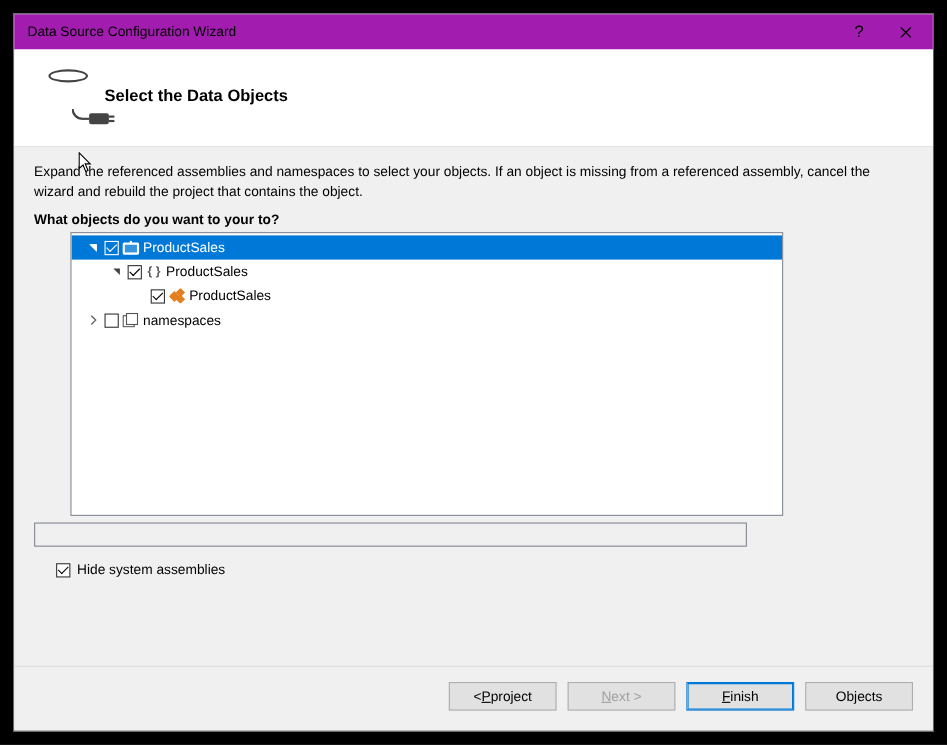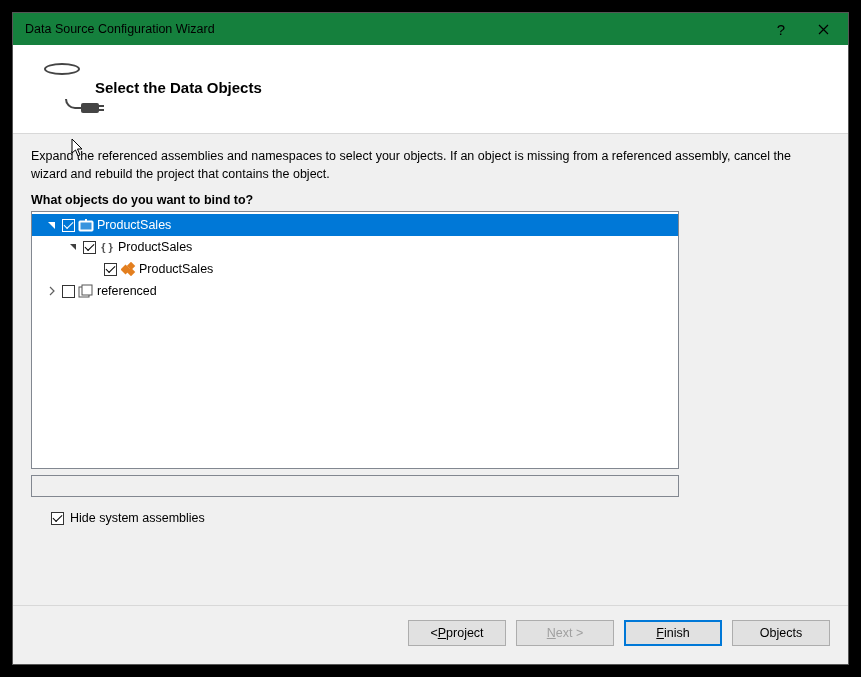--- a/index.html
+++ b/index.html
@@ -23,21 +23,21 @@
       border: 1px solid #555;
       display: flex;
       flex-direction: column;
     }
     
     .titlebar {
       display: flex;
       align-items: center;
       height: 32px;
       padding: 0 4px 0 12px;
-      background: #15803d;
+      background: #a21caf;
       color: #000;
     }
     .titlebar .title {
       flex: 1;
       font-size: 12.5px;
     }
     .titlebar .tbtn {
       width: 42px; height: 32px;
       display: flex; align-items: center; justify-content: center;
       color: #000;
@@ -133,20 +133,21 @@
       gap: 14px;
       margin-bottom: 6px;
     }
     .tree-box {
       border: 1px solid #828790;
       background: #fff;
       width: 648px;
       height: 258px;
       overflow: auto;
       padding: 2px 0;
+      margin-left: 33px;
     }
     .side-col {
       display: flex;
       flex-direction: column;
       align-items: flex-start;
     }
     .btn {
       height: 26px;
       min-width: 92px;
       padding: 0 12px;
@@ -290,21 +291,21 @@
       </div>
       <div class="header-title">Select the Data Objects</div>
     </div>
 
     <div class="body-area">
       <svg class="cursor" width="14" height="20" viewBox="0 0 14 20">
         <path d="M1 1 L1 15 L4.5 12 L7 18 L9 17 L6.5 11 L11 11 Z" fill="#fff" stroke="#000" stroke-width="1"></path>
       </svg>
 
       <div class="instructions">Expand the referenced assemblies and namespaces to select your objects. If an object is missing from a referenced assembly, cancel the wizard and rebuild the project that contains the object.</div>
-      <div class="question-label">What objects do you want to bind to?</div>
+      <div class="question-label">What objects do you want to your to?</div>
 
       <div class="mid-row">
         <div class="tree-box">
 
           <div class="tree-row selected">
             <span class="half-indent"></span>
             <span class="expander">
               <svg width="10" height="10" viewBox="0 0 10 10">
                   <path d="M1 2 L8 2 L8 9 Z" fill="#fff" stroke="#fff" stroke-width="0"></path>
                   <path d="M2 2 L8 2 L8 8 Z" fill="#fff"></path>
@@ -357,21 +358,21 @@
                   <path d="M3 1 L7 5 L3 9" fill="none" stroke="#606060" stroke-width="1.2"></path>
                 </svg>
             </span>
             <span class="chk"></span>
             <span class="node-icon">
               <svg width="16" height="14" viewBox="0 0 16 14">
                 <rect x="1" y="3" width="10" height="10" fill="#fff" stroke="#555" stroke-width="1"></rect>
                 <rect x="4" y="1" width="10" height="10" fill="#fff" stroke="#555" stroke-width="1"></rect>
               </svg>
             </span>
-            <span>referenced</span>
+            <span>namespaces</span>
           </div>
 
         </div>
 
       </div>
 
       <div class="blank-bar"></div>
 
       <label class="hide-row">
         <span class="hide-chk checked"></span>

